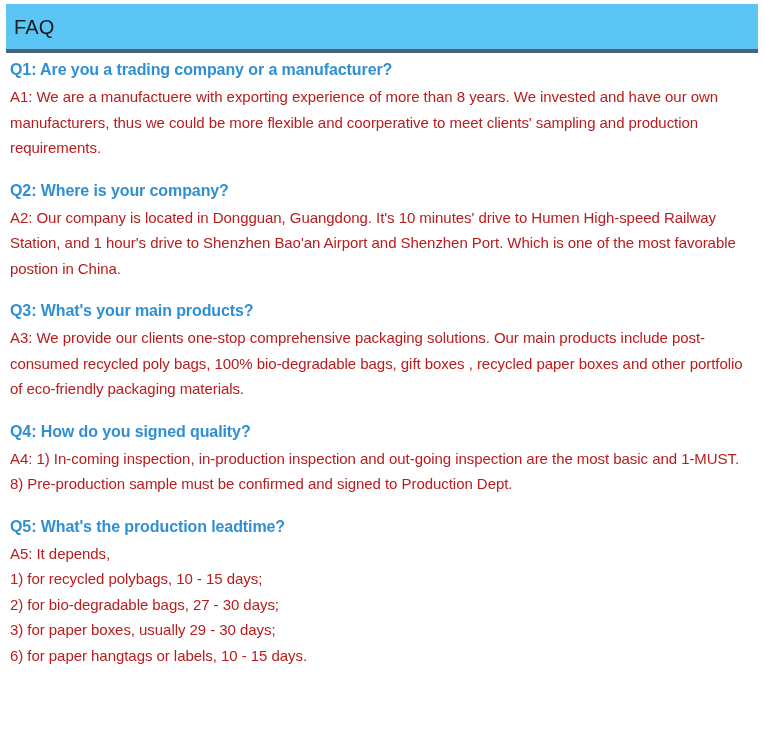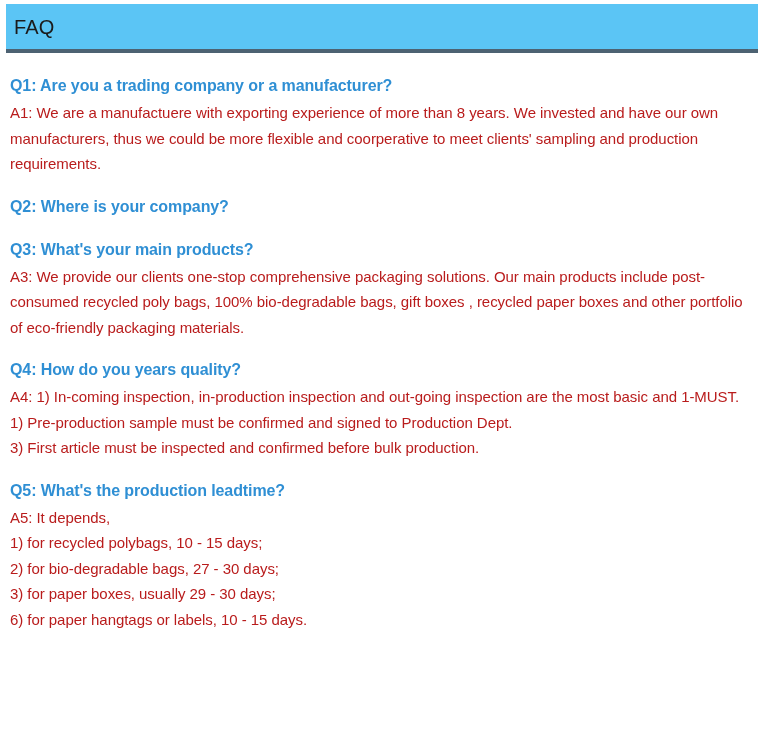--- a/index.html
+++ b/index.html
@@ -59,21 +59,21 @@
   }
   .faq-item:last-child {
     margin-bottom: 0;
   }
 
   .faq-question {
     font-size: 16px;
     line-height: 26px;
     font-weight: bold;
     color: #2f8fd4;
-    margin: 16px 0 1px 0;
+    margin: 0 0 1px 0;
     letter-spacing: -0.1px;
   }
 
   .faq-answer {
     font-size: 15px;
     line-height: 25.5px;
     color: #b91c1c;
     margin: 0;
     letter-spacing: -0.05px;
   }
@@ -95,35 +95,37 @@
 
     <div class="faq-item">
       <p class="faq-question">Q1: Are you a trading company or a manufacturer?</p>
       <div class="faq-answer">
         <span class="faq-answer-line">A1: We are a manufactuere with exporting experience of more than 8 years. We invested and have our own manufacturers, thus we could be more flexible and coorperative to meet clients' sampling and production requirements.</span>
       </div>
     </div>
 
     <div class="faq-item">
       <p class="faq-question">Q2: Where is your company?</p>
+      <div class="faq-answer">
+        <span class="faq-answer-line">A2: Our company is located in Dongguan, Guangdong. It's 10 minutes' drive to Humen High-speed Railway Station, and 1 hour's drive to Shenzhen Bao'an Airport and Shenzhen Port. Which is one of the most favorable postion in China.</span>
+      </div>
     </div>
 
     <div class="faq-item">
       <p class="faq-question">Q3: What's your main products?</p>
       <div class="faq-answer">
         <span class="faq-answer-line">A3: We provide our clients one-stop comprehensive packaging solutions. Our main products include post-consumed recycled poly bags, 100% bio-degradable bags, gift boxes , recycled paper boxes and other portfolio of eco-friendly packaging materials.</span>
       </div>
     </div>
 
     <div class="faq-item">
-      <p class="faq-question">Q4: How do you years quality?</p>
+      <p class="faq-question">Q4: How do you signed quality?</p>
       <div class="faq-answer">
         <span class="faq-answer-line">A4: 1) In-coming inspection, in-production inspection and out-going inspection are the most basic and 1-MUST.</span>
-        <span class="faq-answer-line">1) Pre-production sample must be confirmed and signed to Production Dept.</span>
-        <span class="faq-answer-line">3) First article must be inspected and confirmed before bulk production.</span>
+        <span class="faq-answer-line">8) Pre-production sample must be confirmed and signed to Production Dept.</span>
       </div>
     </div>
 
     <div class="faq-item">
       <p class="faq-question">Q5: What's the production leadtime?</p>
       <div class="faq-answer">
         <span class="faq-answer-line">A5: It depends,</span>
         <span class="faq-answer-line">1) for recycled polybags, 10 - 15 days;</span>
         <span class="faq-answer-line">2) for bio-degradable bags, 27 - 30 days;</span>
         <span class="faq-answer-line">3) for paper boxes, usually 29 - 30 days;</span>

